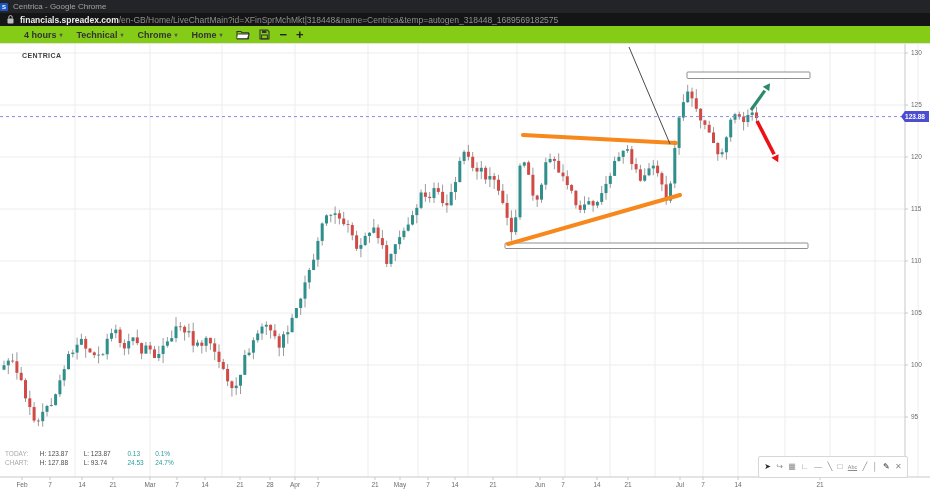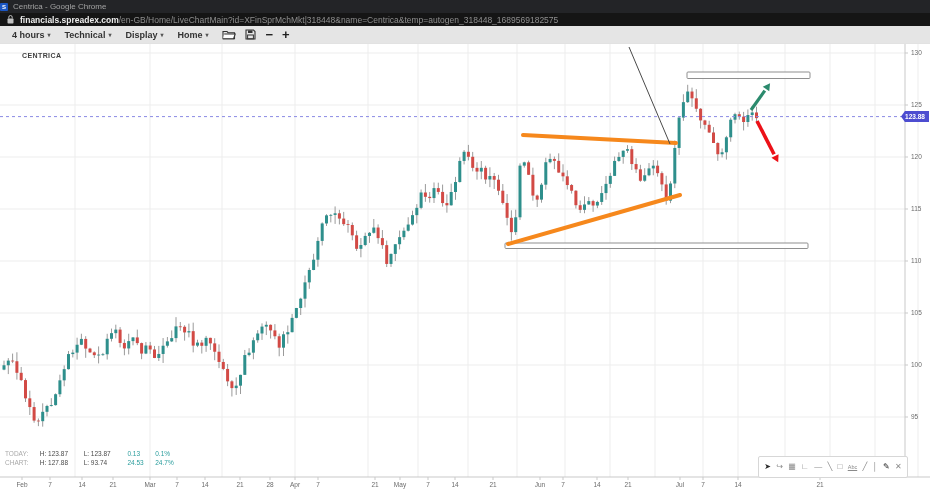--- a/index.html
+++ b/index.html
@@ -9,22 +9,22 @@
     background:#232427; display:flex; align-items:center; padding-left:0; }
   .favicon { width:8px; height:8px; background:#1a56c4; border-radius:1px;
     color:#fff; font-size:6px; line-height:8px; text-align:center; font-weight:bold; }
   .wintitle { color:#a3a3a3; font-size:8px; margin-left:5px; }
   .urlbar { position:absolute; left:0; top:13px; width:930px; height:13px;
     background:#151515; display:flex; align-items:center; padding-left:7px; }
   .lock { margin-right:6px; display:flex; }
   .urltext { font-size:8.5px; color:#8f8f8f; white-space:nowrap; }
   .urltext b { color:#ececec; font-weight:bold; }
   .toolbar { position:absolute; left:0; top:26px; width:930px; height:18px;
-    background:#e5e5e5; border-bottom:1px solid #e2e2e2; display:flex;
-    align-items:center; padding-left:12px; }
+    background:#84cc16; border-bottom:1px solid #e2e2e2; display:flex;
+    align-items:center; padding-left:24px; }
   .menu { font-size:9px; font-weight:bold; color:#333; margin-right:14px;
     cursor:pointer; display:flex; align-items:center; }
   .menu .caret { font-size:6px; color:#555; margin-left:3px; }
   .tb-icon { margin-right:9px; cursor:pointer; display:flex; align-items:center; }
   .tb-glyph { font-size:13px; font-weight:bold; color:#222; line-height:12px; }
   .chart-wrap { position:absolute; left:0; top:44px; width:930px; height:453px; }
   #chart-svg { position:absolute; left:0; top:0; }
   .sym-label { position:absolute; left:22px; top:8px; font-size:7px; font-weight:bold;
     color:#3f3f3f; letter-spacing:.4px; }
   .price-badge { position:absolute; left:901px; top:67px; width:28px; height:11px;
@@ -64,21 +64,21 @@
 <div class="toolbar">
   <div class="menu">
       <span>4 hours</span>
       <span class="caret">▾</span>
     </div>
   <div class="menu">
       <span>Technical</span>
       <span class="caret">▾</span>
     </div>
   <div class="menu">
-      <span>Display</span>
+      <span>Chrome</span>
       <span class="caret">▾</span>
     </div>
   <div class="menu">
       <span>Home</span>
       <span class="caret">▾</span>
     </div>
   <div class="tb-icon">
     <svg width="14" height="11" viewBox="0 0 14 11">
         <path d="M1 2.5 h4 l1 1.2 h6.5 v6 H1 z" fill="none" stroke="#333" stroke-width="1.1"></path>
         <path d="M2.2 5 h11 l-1.6 4.7 H1" fill="#fff" stroke="#333" stroke-width="1.1"></path>

